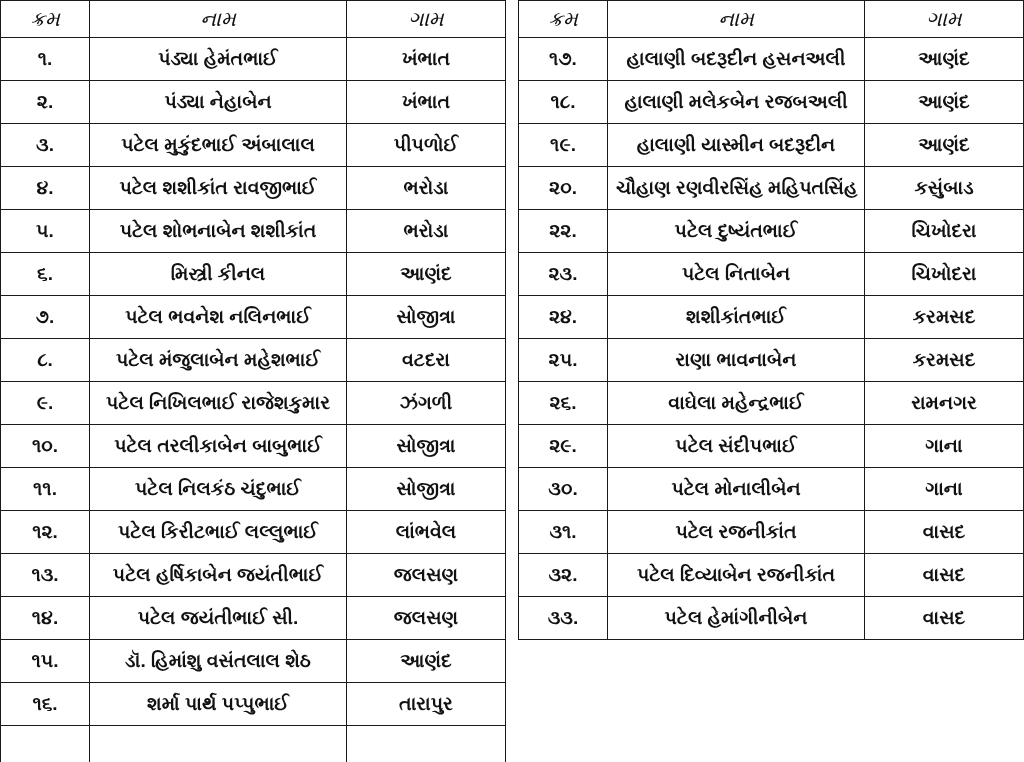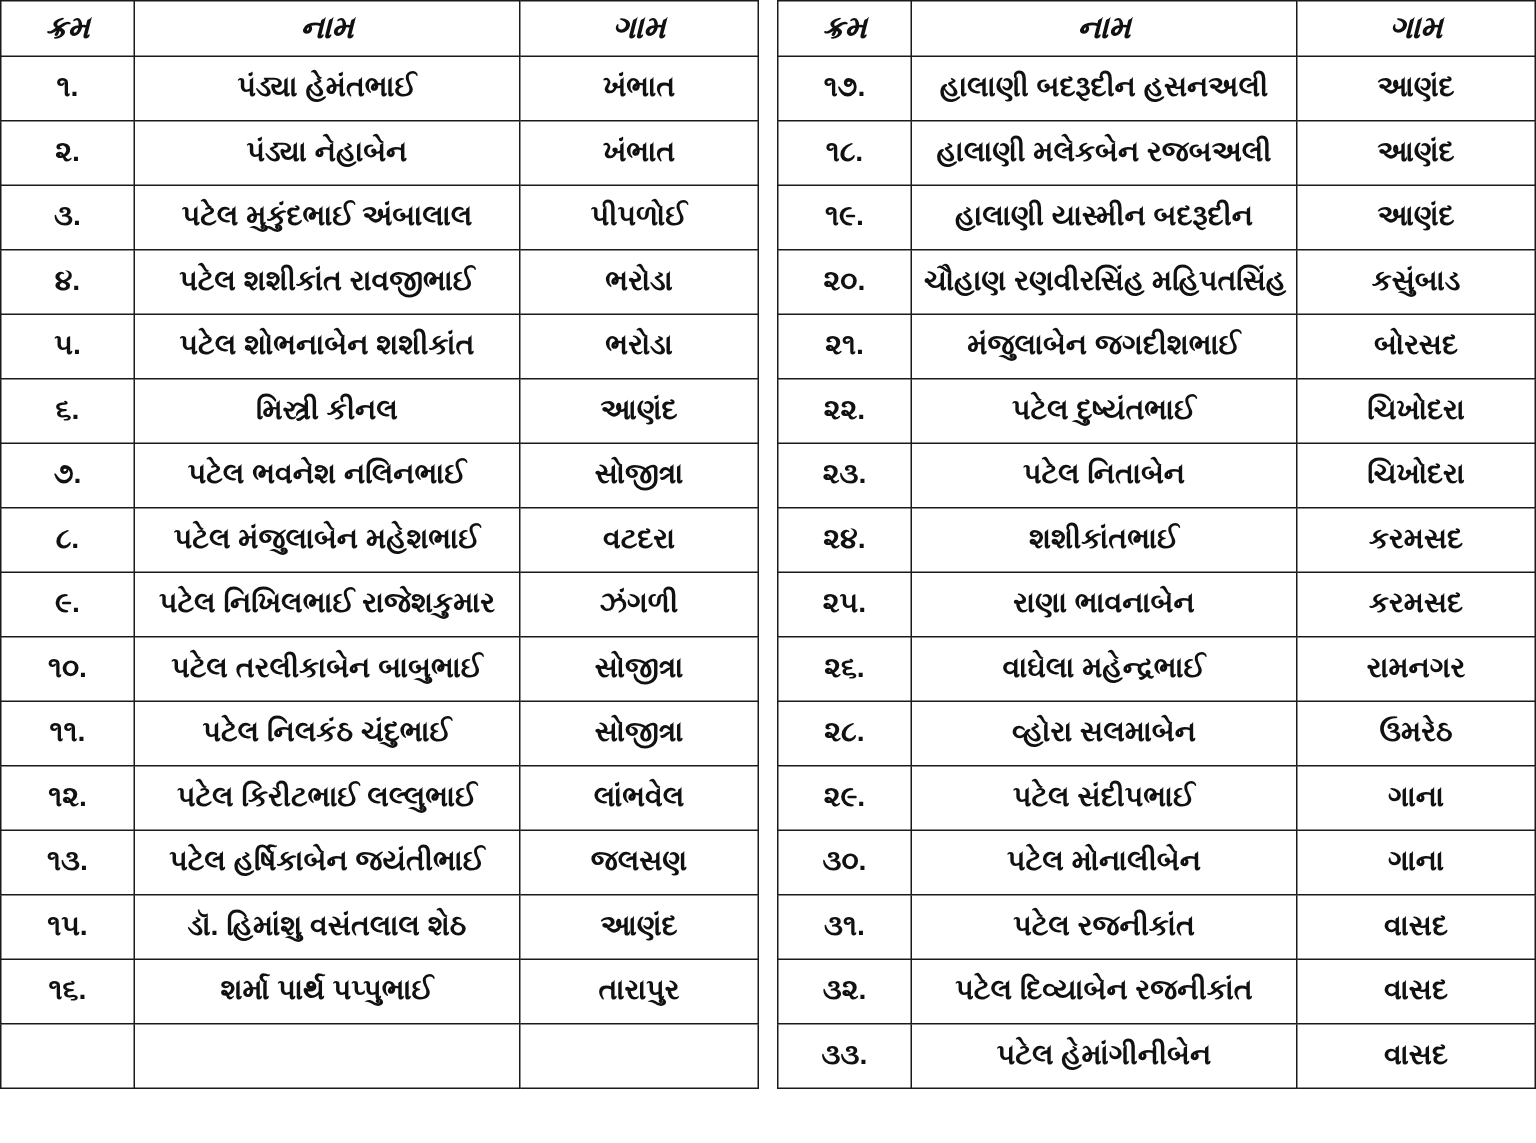--- a/index.html
+++ b/index.html
@@ -41,21 +41,21 @@
     font-size: 19px;
     font-weight: 600;
     vertical-align: middle;
     white-space: nowrap;
     overflow: hidden;
     background: #ffffff;
   }
   table.list th {
     text-align: center;
     font-size: 21px;
-    font-weight: 700;
+    font-weight: 400;
     height: 36px;
     font-style: italic;
   }
   th.col-sr, td.col-sr { width: 72px; text-align: center; }
   th.col-name, td.col-name { width: auto; text-align: center; padding-left: 14px; }
   th.col-village, td.col-village { width: 142px; text-align: center; padding-left: 12px; }
 
   td.col-sr { font-size: 19px; }
   td.empty { height: 42px; }
 
@@ -135,20 +135,25 @@
             <td class="col-sr">૧૨.</td>
             <td class="col-name">પટેલ કિરીટભાઈ લલ્લુભાઈ</td>
             <td class="col-village">લાંભવેલ</td>
           </tr>
           <tr>
             <td class="col-sr">૧૩.</td>
             <td class="col-name">પટેલ હર્ષિકાબેન જયંતીભાઈ</td>
             <td class="col-village">જલસણ</td>
           </tr>
           <tr>
+            <td class="col-sr">૧૪.</td>
+            <td class="col-name">પટેલ જયંતીભાઈ સી.</td>
+            <td class="col-village">જલસણ</td>
+          </tr>
+          <tr>
             <td class="col-sr">૧૫.</td>
             <td class="col-name">ડૉ. હિમાંશુ વસંતલાલ શેઠ</td>
             <td class="col-village">આણંદ</td>
           </tr>
           <tr>
             <td class="col-sr">૧૬.</td>
             <td class="col-name">શર્મા પાર્થ પપ્પુભાઈ</td>
             <td class="col-village">તારાપુર</td>
           </tr>
           <tr>
@@ -184,25 +189,20 @@
             <td class="col-sr">૧૯.</td>
             <td class="col-name">હાલાણી યાસ્મીન બદરૂદીન</td>
             <td class="col-village">આણંદ</td>
           </tr>
           <tr>
             <td class="col-sr">૨૦.</td>
             <td class="col-name">ચૌહાણ રણવીરસિંહ મહિપતસિંહ</td>
             <td class="col-village">કસુંબાડ</td>
           </tr>
           <tr>
-            <td class="col-sr">૨૧.</td>
-            <td class="col-name">મંજુલાબેન જગદીશભાઈ</td>
-            <td class="col-village">બોરસદ</td>
-          </tr>
-          <tr>
             <td class="col-sr">૨૨.</td>
             <td class="col-name">પટેલ દુષ્યંતભાઈ</td>
             <td class="col-village">ચિખોદરા</td>
           </tr>
           <tr>
             <td class="col-sr">૨૩.</td>
             <td class="col-name">પટેલ નિતાબેન</td>
             <td class="col-village">ચિખોદરા</td>
           </tr>
           <tr>
@@ -214,25 +214,20 @@
             <td class="col-sr">૨૫.</td>
             <td class="col-name">રાણા ભાવનાબેન</td>
             <td class="col-village">કરમસદ</td>
           </tr>
           <tr>
             <td class="col-sr">૨૬.</td>
             <td class="col-name">વાઘેલા મહેન્દ્રભાઈ</td>
             <td class="col-village">રામનગર</td>
           </tr>
           <tr>
-            <td class="col-sr">૨૮.</td>
-            <td class="col-name">વ્હોરા સલમાબેન</td>
-            <td class="col-village">ઉમરેઠ</td>
-          </tr>
-          <tr>
             <td class="col-sr">૨૯.</td>
             <td class="col-name">પટેલ સંદીપભાઈ</td>
             <td class="col-village">ગાના</td>
           </tr>
           <tr>
             <td class="col-sr">૩૦.</td>
             <td class="col-name">પટેલ મોનાલીબેન</td>
             <td class="col-village">ગાના</td>
           </tr>
           <tr>

